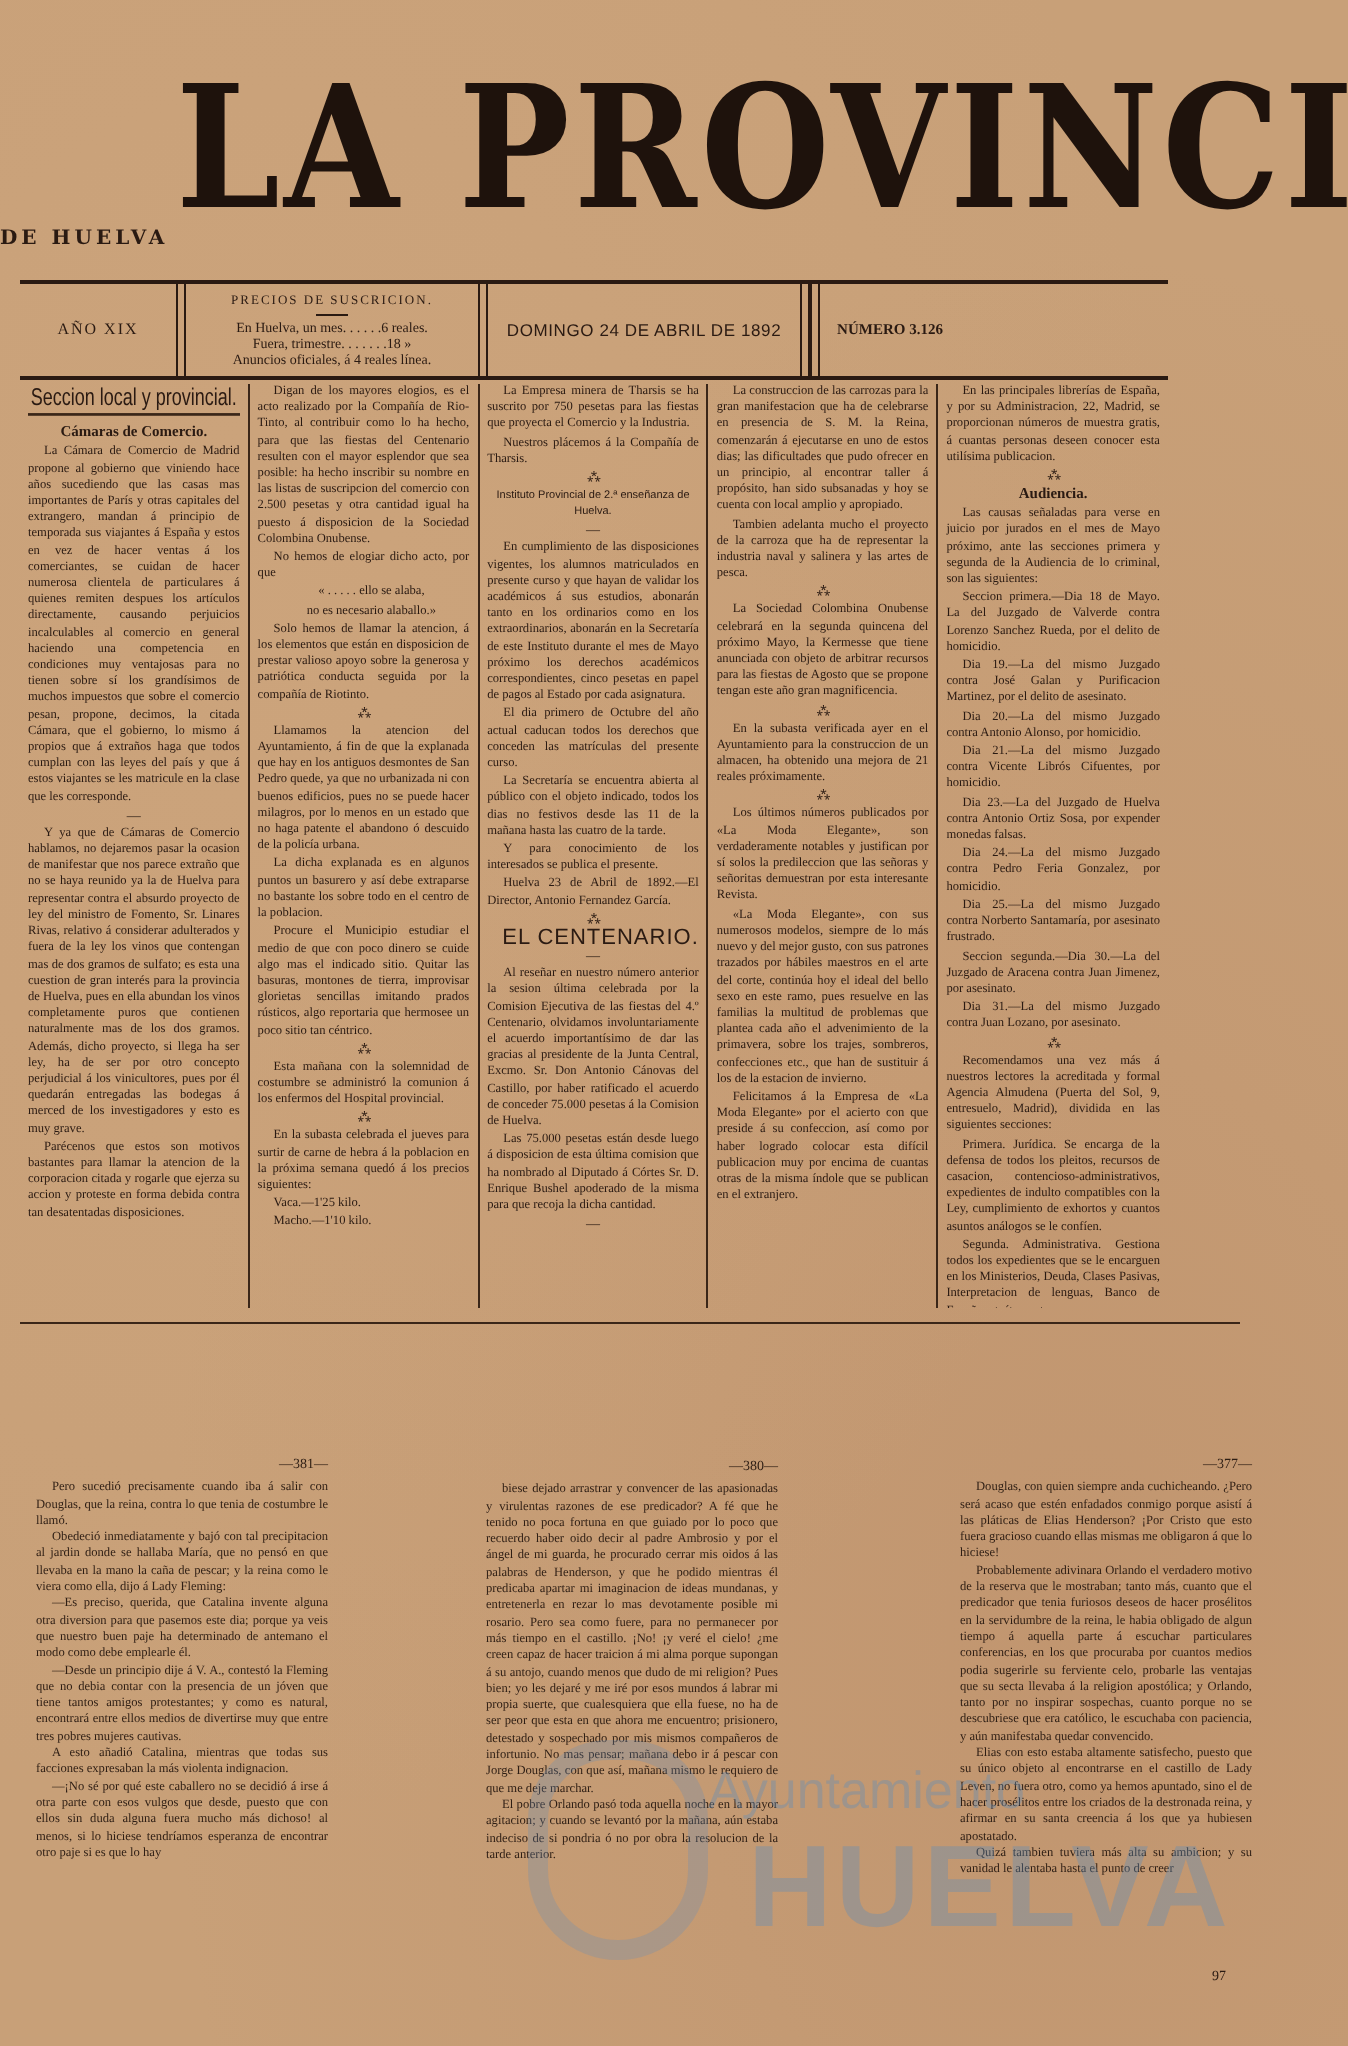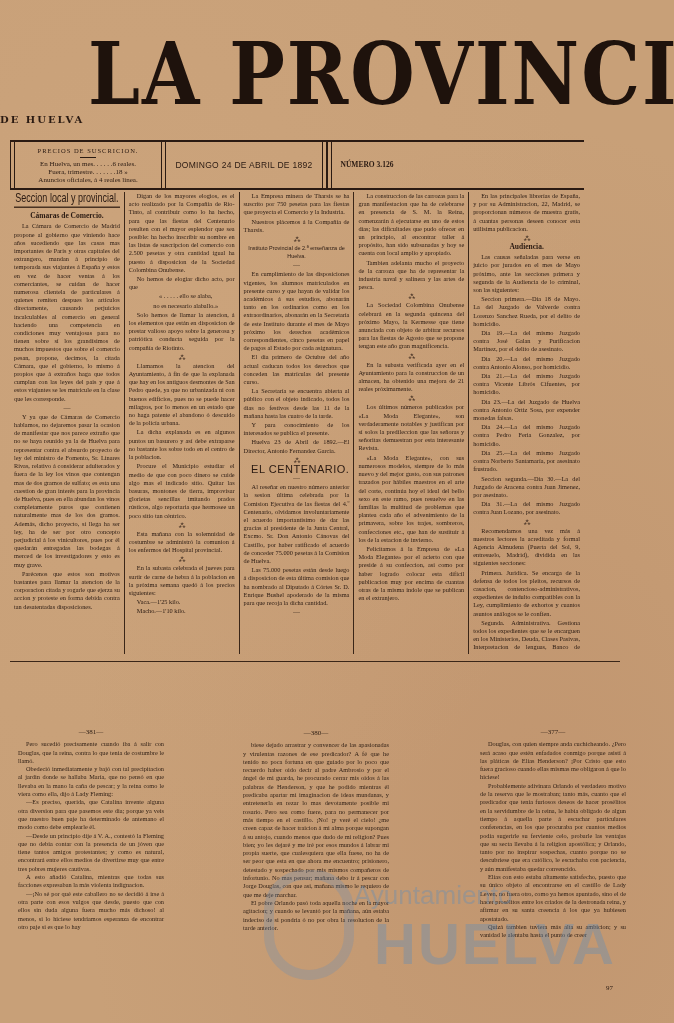--- a/index.html
+++ b/index.html
@@ -58,21 +58,21 @@
   .h2 { text-align:center; font-weight:bold; font-size:7.5px; margin:2px 0 2px; }
   .h3 { font-family:"Liberation Sans", sans-serif; text-align:right; font-size:11px; margin:2px 0; letter-spacing:0.5px; }
   .h4 { text-align:center; font-size:5.5px; font-family:"Liberation Sans", sans-serif; margin:2px 0; }
   .star { text-align:center; font-size:6px; line-height:6px; margin:2px 0; letter-spacing:-1px; }
   .dash { text-align:center; font-size:7px; line-height:6px; margin:2px 0; }
   .bottomrule { position:absolute; left:10px; top:661px; width:610px; height:1px; background:#3a2618; }
 
   .feuil { position:absolute; left:0; top:690px; width:674px; height:330px; }
   .fcol { position:absolute; width:146px; font-size:6.3px; line-height:8.3px; text-align:justify; color:#2e1e14; }
   .fcol p { margin:0; text-indent:8px; }
-  .pagenum { text-align:center; font-size:7px; margin-bottom:4px; }
+  .pagenum { text-align:right; font-size:7px; margin-bottom:4px; }
   .foot-num { position:absolute; left:606px; top:984px; font-size:7px;text-align:right; }
   .watermark {
     position:absolute; left:264px; top:870px; width:280px; height:110px;
     color:rgba(90,140,190,0.35); font-family:"Liberation Sans", sans-serif; font-weight:bold;
     pointer-events:none;
   }
   .watermark .wm1 { position:absolute; left:90px; top:10px; font-size:26px; font-weight:normal; }
   .watermark .wm2 { position:absolute; left:110px; top:40px; font-size:58px; letter-spacing:2px; }
   .watermark .shield { position:absolute; left:0; top:0; width:90px; height:110px; border:10px solid rgba(90,140,190,0.25); border-radius:40px 40px 45px 45px; box-sizing:border-box; }
 </style>
@@ -80,20 +80,21 @@
 <body>
 
 <div class="page">
 
   <div class="masthead">
     <div class="title">LA PROVINCIA</div>
     <div class="subtitle">DE HUELVA</div>
   </div>
 
   <div class="infobar">
+    <div class="cell c-year">AÑO XIX</div>
     <div class="sep"></div>
     <div class="cell c-prices">
       <div class="boxhead">PRECIOS DE SUSCRICION.</div>
       <div class="rule-small"></div>
       <div class="row">
         <span>En Huelva, un mes. . . . . .</span>
         <span>6 reales.</span>
       </div>
       <div class="row">
         <span>Fuera, trimestre. . . . . . .</span>

